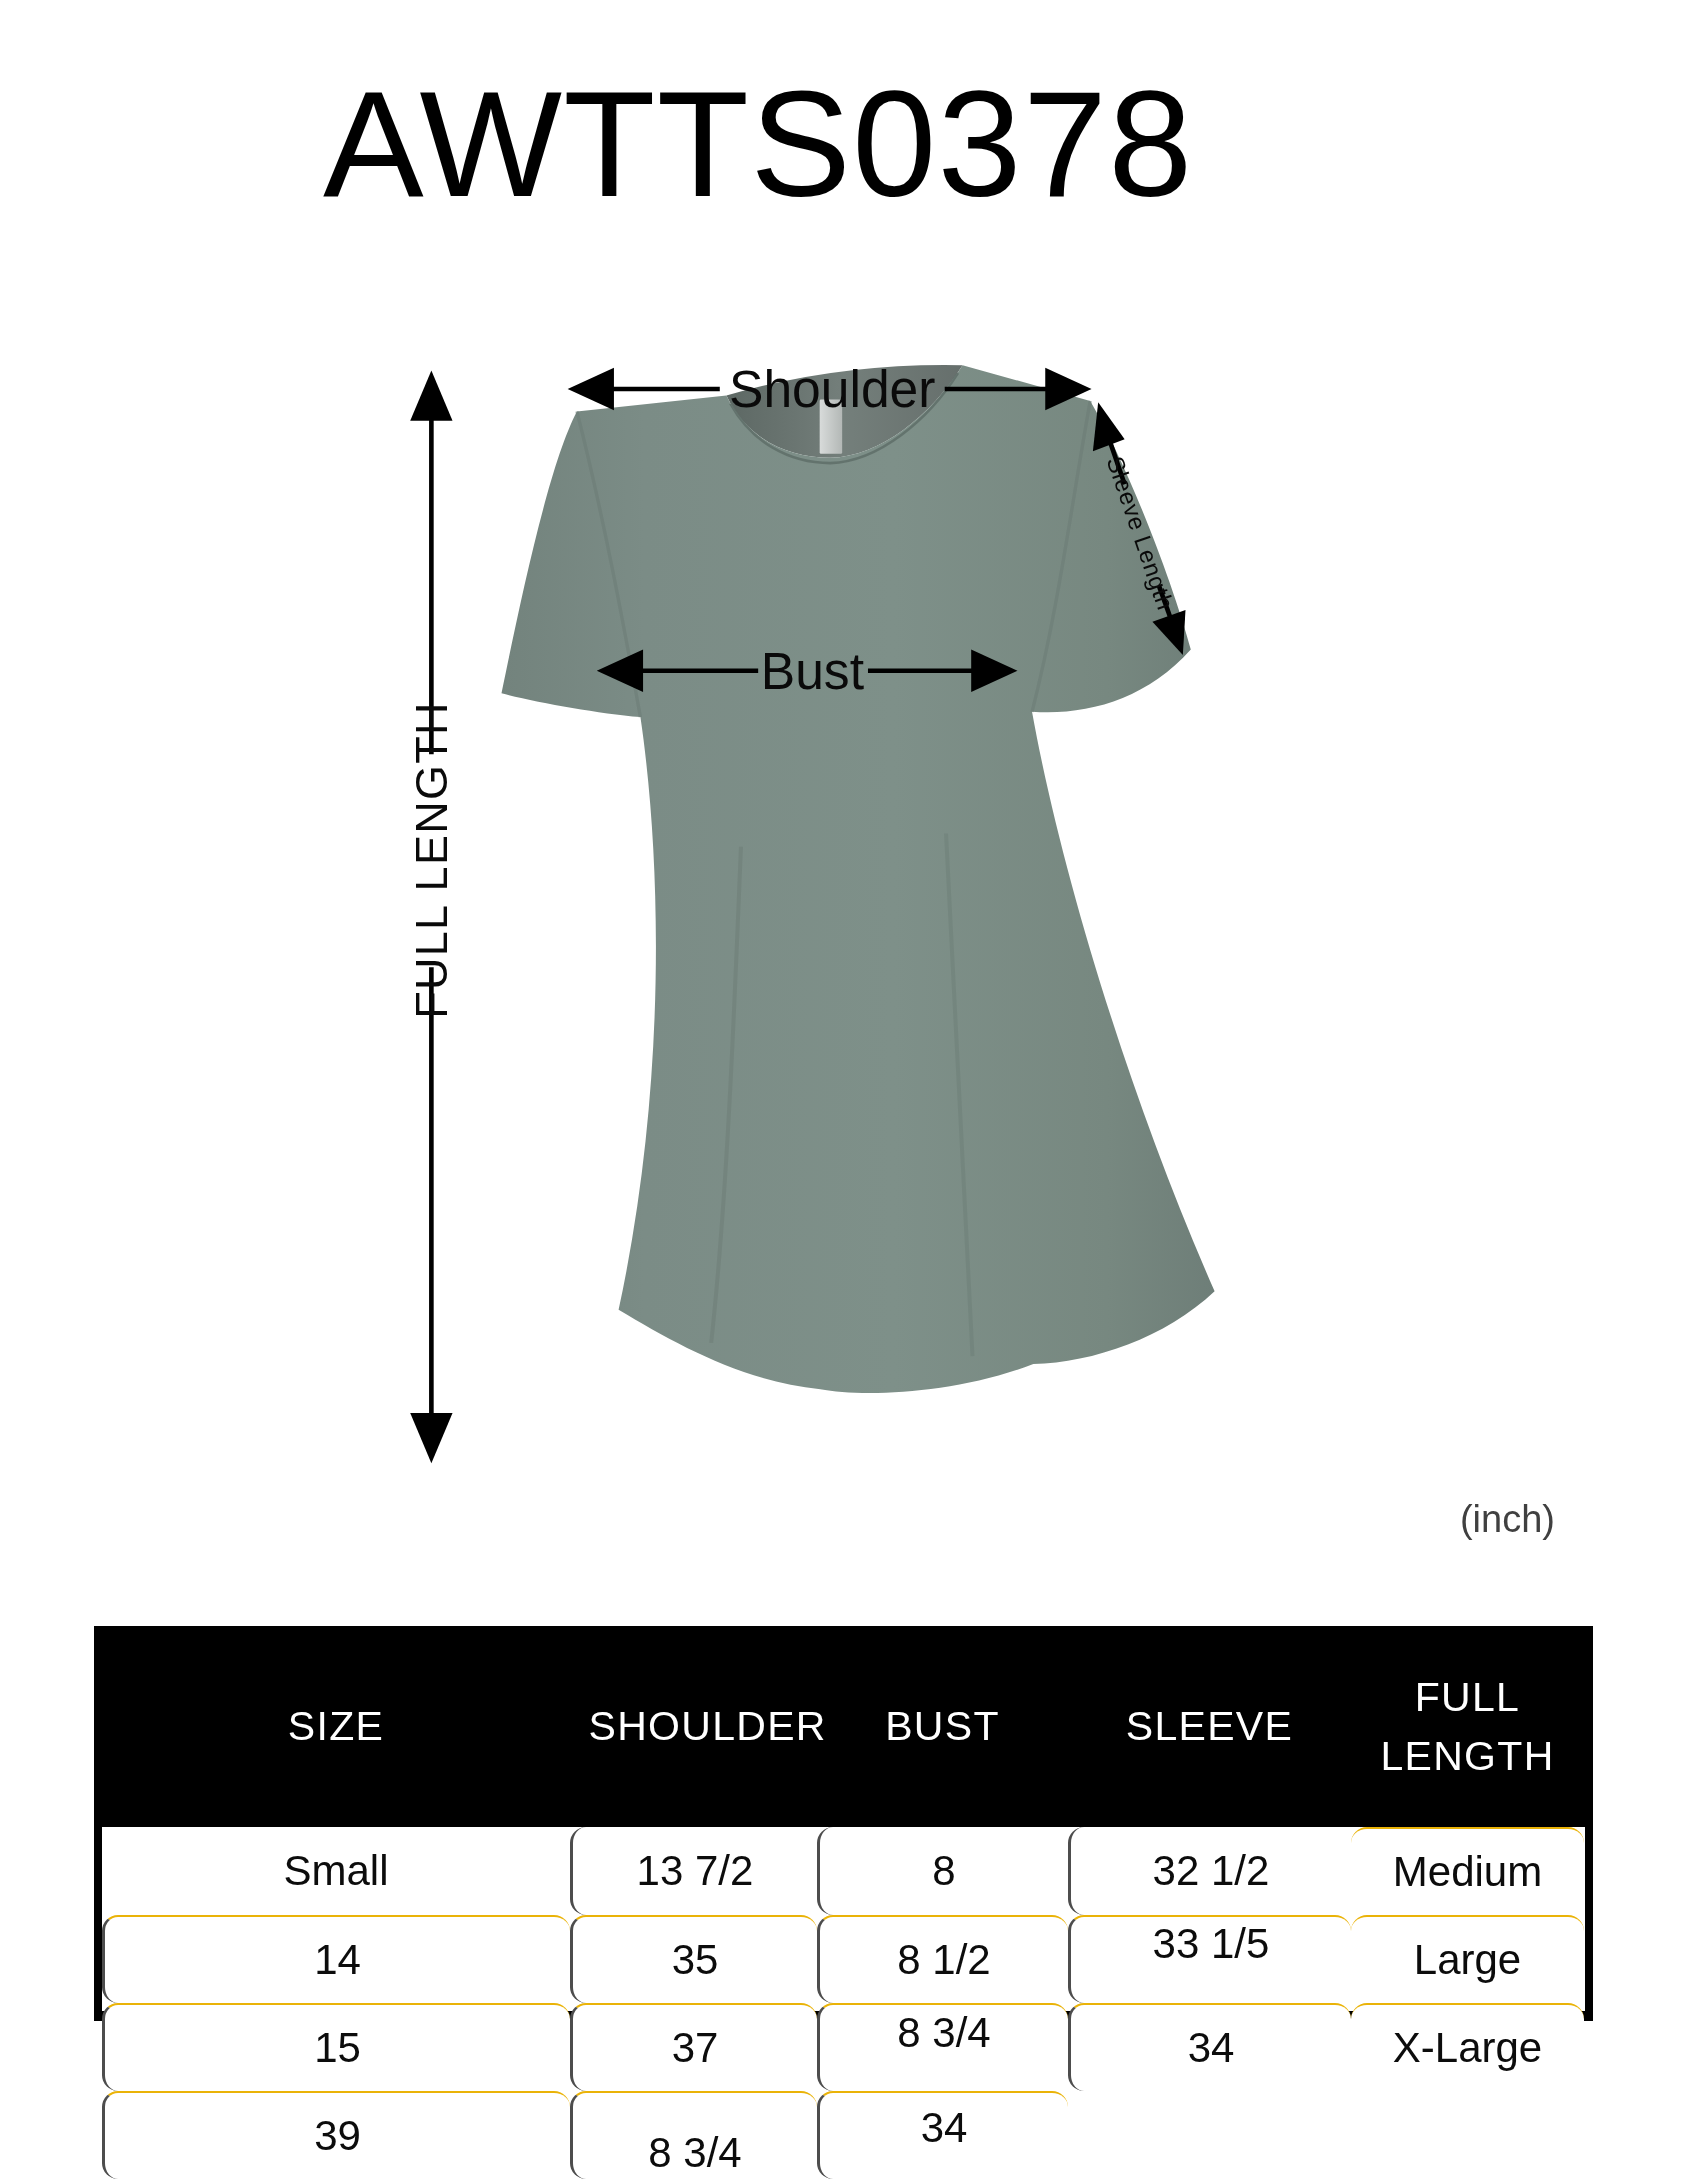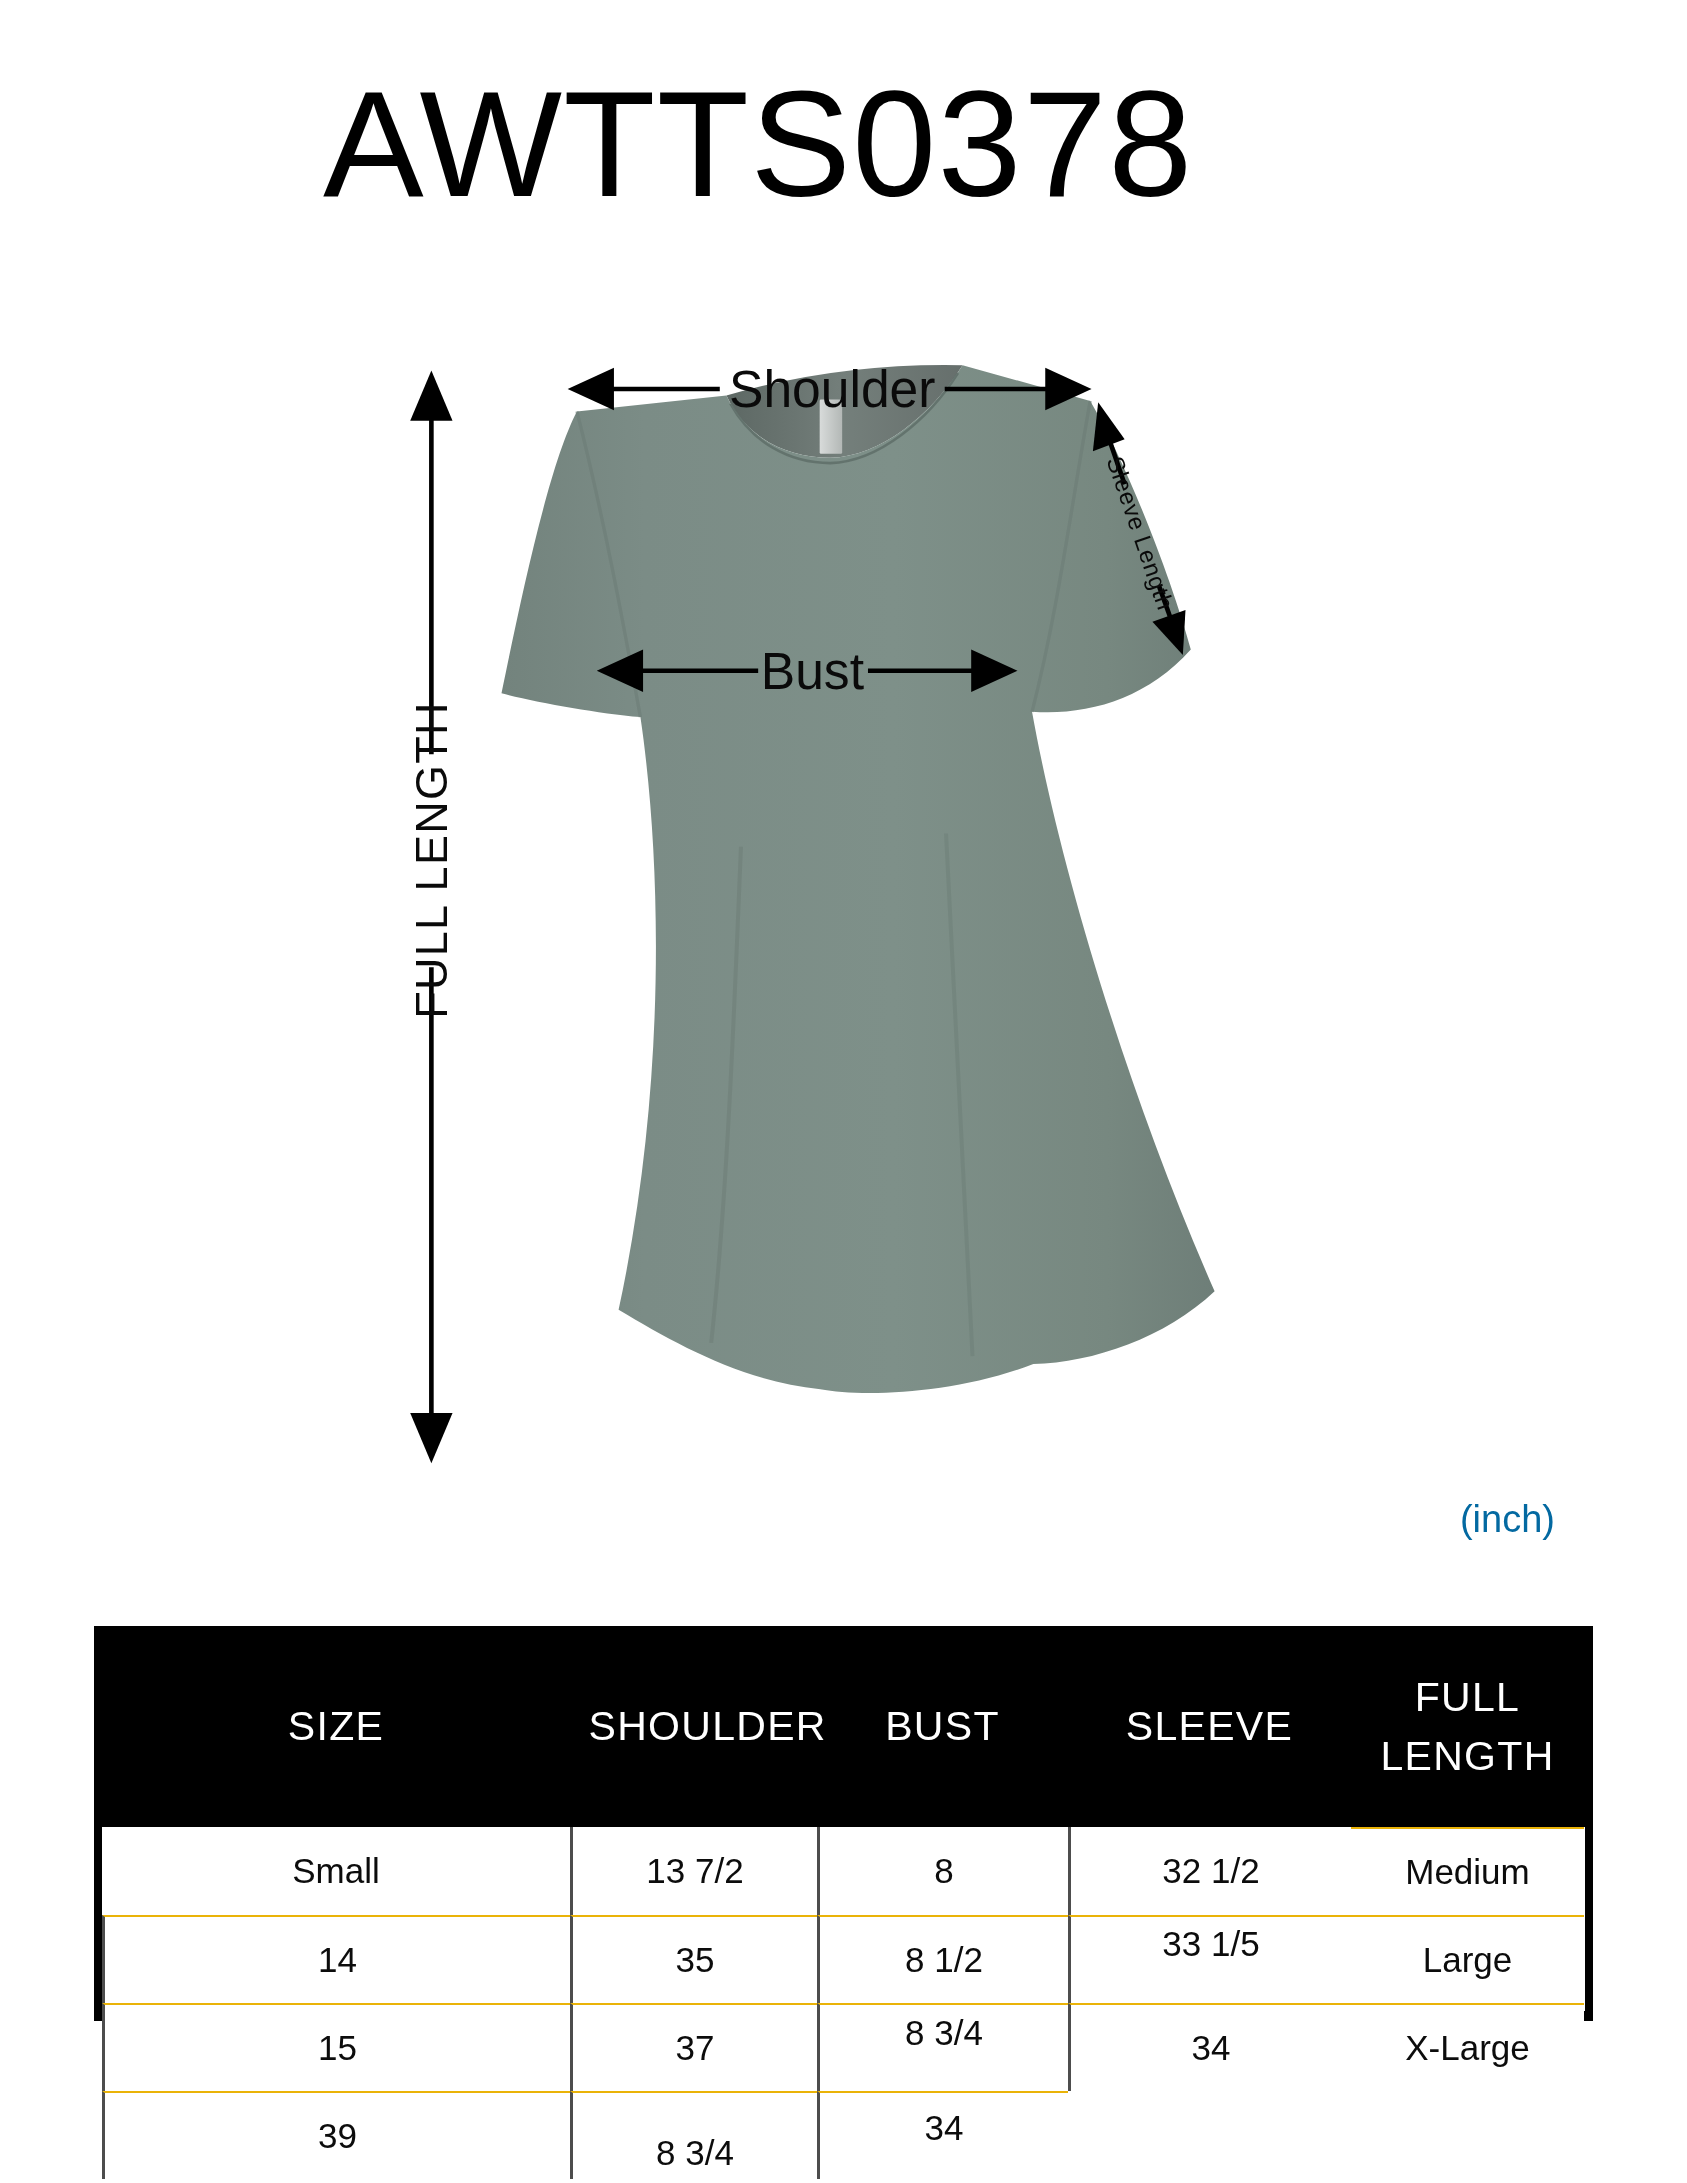--- a/index.html
+++ b/index.html
@@ -12,21 +12,21 @@
     position:absolute;left:323px;top:65px;width:873px;
     font-size:151px;line-height:1.05;font-weight:400;letter-spacing:1.3px;
     color:#000;white-space:nowrap;
   }
   
   svg.diagram{position:absolute;left:0;top:0;}
   .arrow-label{font-family:"Liberation Sans", sans-serif;fill:#0a0a0a;}
   
   .unit-label{
     position:absolute;left:1323px;top:1499px;width:232px;text-align:right;
-    font-size:38px;line-height:1.1;color:#0369a1;
+    font-size:38px;line-height:1.1;color:#404040;
   }
   
   .size-table{
     position:absolute;left:94px;top:1626px;width:1499px;height:395px;
     box-sizing:border-box;
     border-left:8.6px solid #000;border-right:8.6px solid #000;border-bottom:10.6px solid #000;
     background:#fff;
   }
   .table-header{
     display:grid;grid-template-columns:468px 247px 251px 283px 233px;
@@ -35,21 +35,21 @@
   .header-cell{
     text-align:center;font-size:41px;letter-spacing:1.3px;line-height:1.42;
     padding:0 18.5px;
   }
   .table-body{
     display:grid;grid-template-columns:468px 247px 251px 283px 233px;
     grid-auto-rows:88px;
   }
   .cell{
     display:flex;align-items:center;justify-content:center;
-    font-size:35px;box-sizing:border-box;background:#fff;color:#0c0c0c;
+    font-size:42px;box-sizing:border-box;background:#fff;color:#0c0c0c;border-radius:16px;
   }
   .cell.sep{border-left:3.3px solid #4d4d4d;}
   .cell.rowline{border-top:2px solid #eab308;align-items:center;}
   .cell .v{display:block;}
   .up24 .v{transform:translateY(-16px);}
   .up22 .v{transform:translateY(-14.6px);}
   .dn26 .v{transform:translateY(17px);}
   .up12 .v{transform:translateY(-8px);}
 </style>
 </head>

